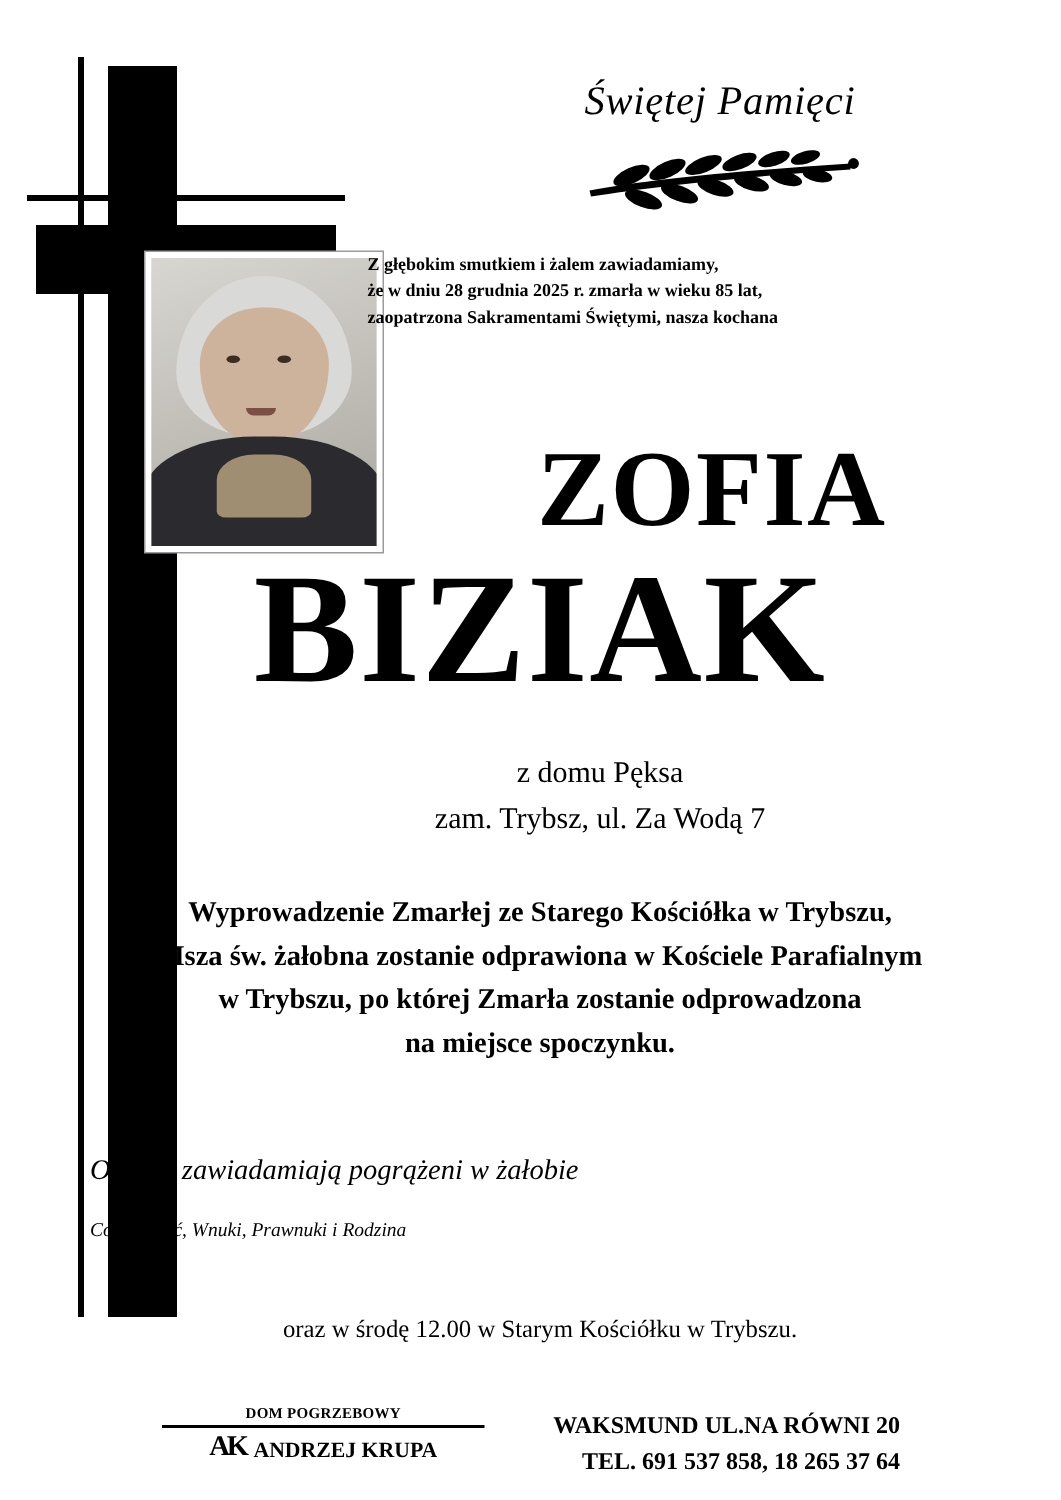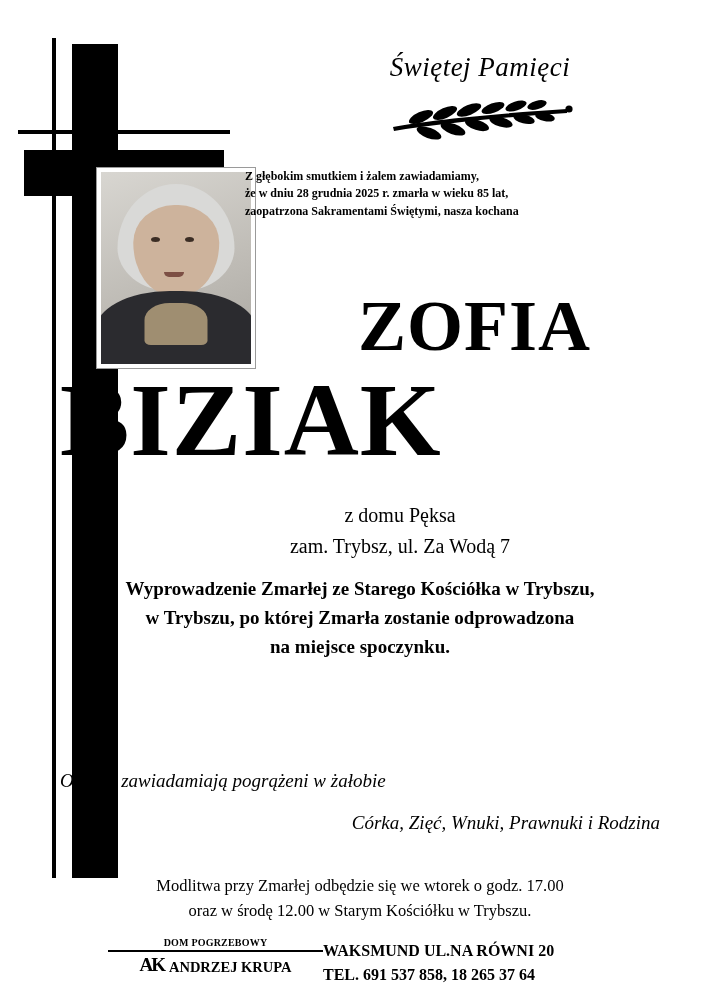--- a/index.html
+++ b/index.html
@@ -175,41 +175,41 @@
     font-size: 72px;
     font-weight: bold;
     letter-spacing: 1px;
     line-height: 1;
   }
   .last-name {
     position: absolute;
     left: 60px;
     top: 368px;
     width: 600px;
-    text-align: left;
+    text-align: center;
     font-size: 104px;
     font-weight: bold;
     letter-spacing: 1px;
     line-height: 1;
   }
 
   .maiden {
     position: absolute;
     left: 150px;
     top: 500px;
     width: 500px;
     text-align: center;
     font-size: 20px;
     line-height: 1.55;
   }
 
   .ceremony {
     position: absolute;
     left: 60px;
-    top: 575px;
+    top: 595px;
     width: 600px;
     text-align: center;
     font-size: 19px;
     font-weight: bold;
     line-height: 1.52;
   }
   .ceremony div { white-space: nowrap; }
 
   .mourners-lead {
     position: absolute;
@@ -217,22 +217,22 @@
     top: 770px;
     width: 600px;
     font-size: 19px;
     font-style: italic;
   }
   .mourners {
     position: absolute;
     left: 60px;
     top: 812px;
     width: 600px;
-    text-align: right;
-    font-size: 19px;
+    text-align: left;
+    font-size: 13px;
     font-style: italic;
   }
 
   .prayer {
     position: absolute;
     left: 60px;
     top: 874px;
     width: 600px;
     text-align: center;
     font-size: 16.5px;
@@ -277,21 +277,21 @@
     font-weight: bold;
     font-family: "Liberation Serif", serif;
     letter-spacing: -2px;
   }
   .footer-left .fl-name {
     font-size: 14.5px;
     font-weight: bold;
   }
   .footer-right {
     flex: 1;
-    text-align: left;
+    text-align: right;
     font-size: 16px;
     font-weight: bold;
     line-height: 1.5;
     margin-top: 14px;
   }
 </style>
 </head>
 <body>
 
 <div class="cross">
@@ -346,29 +346,29 @@
 <div class="first-name">ZOFIA</div>
 <div class="last-name">BIZIAK</div>
 
 <div class="maiden">
   <div>z domu Pęksa</div>
   <div>zam. Trybsz, ul. Za Wodą 7</div>
 </div>
 
 <div class="ceremony">
   <div>Wyprowadzenie Zmarłej ze Starego Kościółka w Trybszu,</div>
+  <div>Msza św. żałobna zostanie odprawiona w Kościele Parafialnym</div>
   <div>w Trybszu, po której Zmarła zostanie odprowadzona</div>
   <div>na miejsce spoczynku.</div>
 </div>
 
 <div class="mourners-lead">O czym zawiadamiają pogrążeni w żałobie</div>
 <div class="mourners">Córka, Zięć, Wnuki, Prawnuki i Rodzina</div>
 
 <div class="prayer">
-  <div>Modlitwa przy Zmarłej odbędzie się we wtorek o godz.  17.00</div>
   <div>oraz w środę 12.00 w Starym Kościółku w Trybszu.</div>
 </div>
 
 <div class="footer">
   <div class="footer-left">
     <div class="fl-title">DOM POGRZEBOWY</div>
     <div class="fl-rule"></div>
     <div class="fl-name-row">
       <span class="fl-logo">AK</span>
       <span class="fl-name">ANDRZEJ KRUPA</span>

